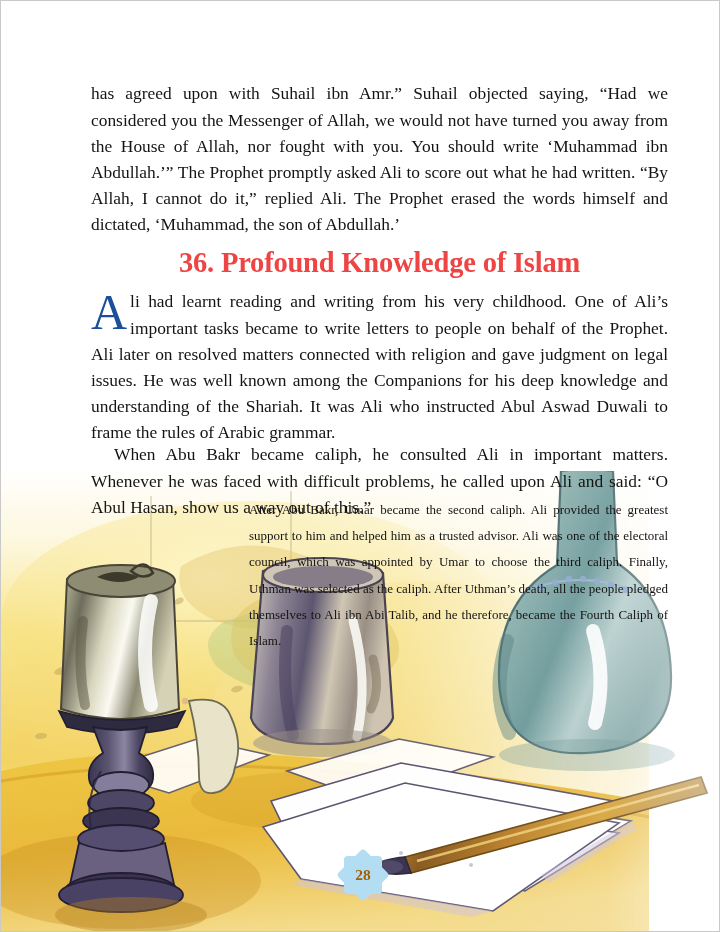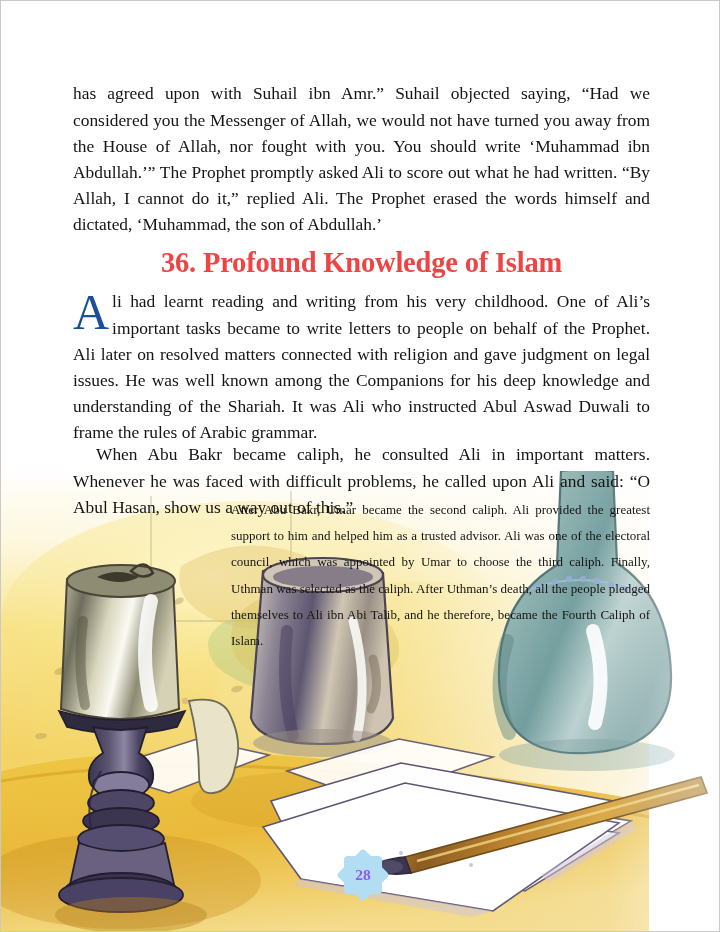--- a/index.html
+++ b/index.html
@@ -31,21 +31,21 @@
     height: 462px;
     overflow: hidden;
     z-index: 0;
     pointer-events: none;
   }
   .illustration svg { display:block; width:720px; height:462px; }
 
   
   .textlayer {
     position: absolute;
-    left: 0; top: 0;
+    left: 18px; top: 0;
     width: 656px; height: 932px;
     z-index: 2;
   }
 
   .para {
     position: absolute;
     color: #141414;
     font-size: 17.4px;
     line-height: 26.2px;
     text-align: justify;
@@ -158,21 +158,21 @@
   .pagenum {
     position: absolute;
     left: 0; top: 0;
     width: 50px; height: 50px;
     display: flex;
     align-items: center;
     justify-content: center;
     font-family: "Liberation Serif", "DejaVu Serif", serif;
     font-size: 15.5px;
     font-weight: bold;
-    color: #8b5cf6;
+    color: #a16207;
     z-index: 2;
   }
 </style>
 </head>
 <body>
 
 <div class="page">
 
   <div class="illustration">
     <svg viewBox="0 0 720 462" xmlns="http://www.w3.org/2000/svg">

